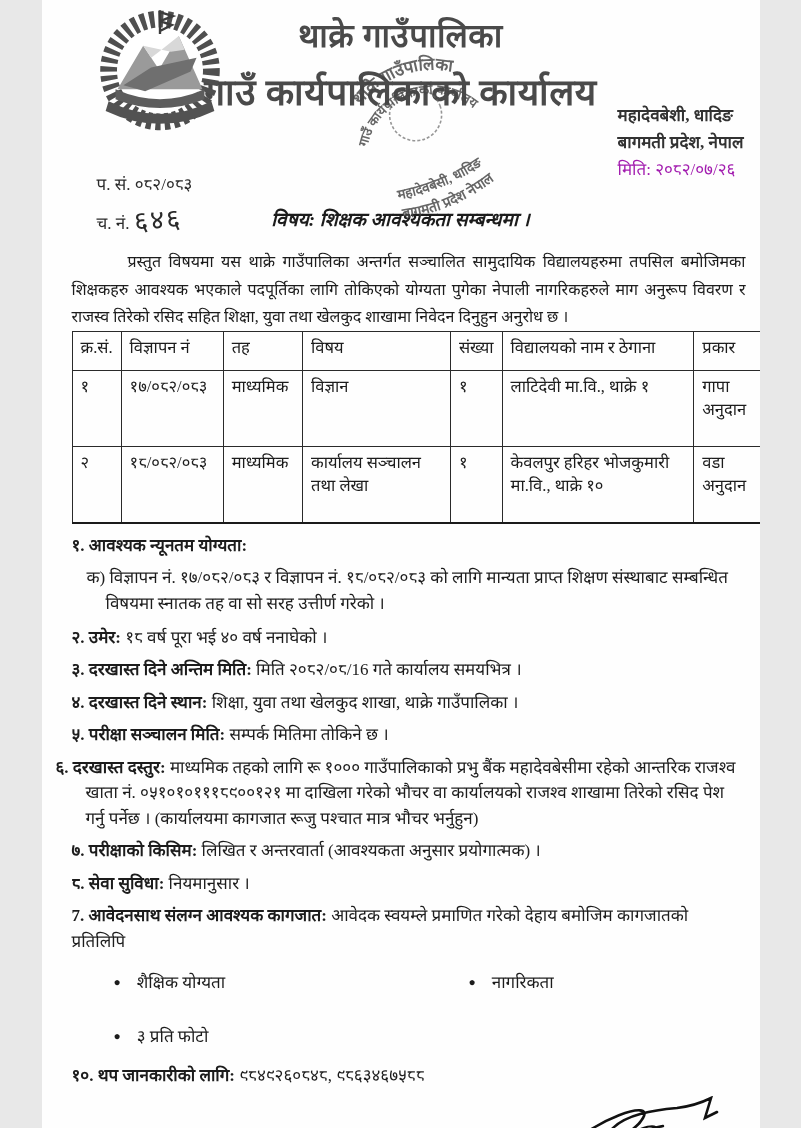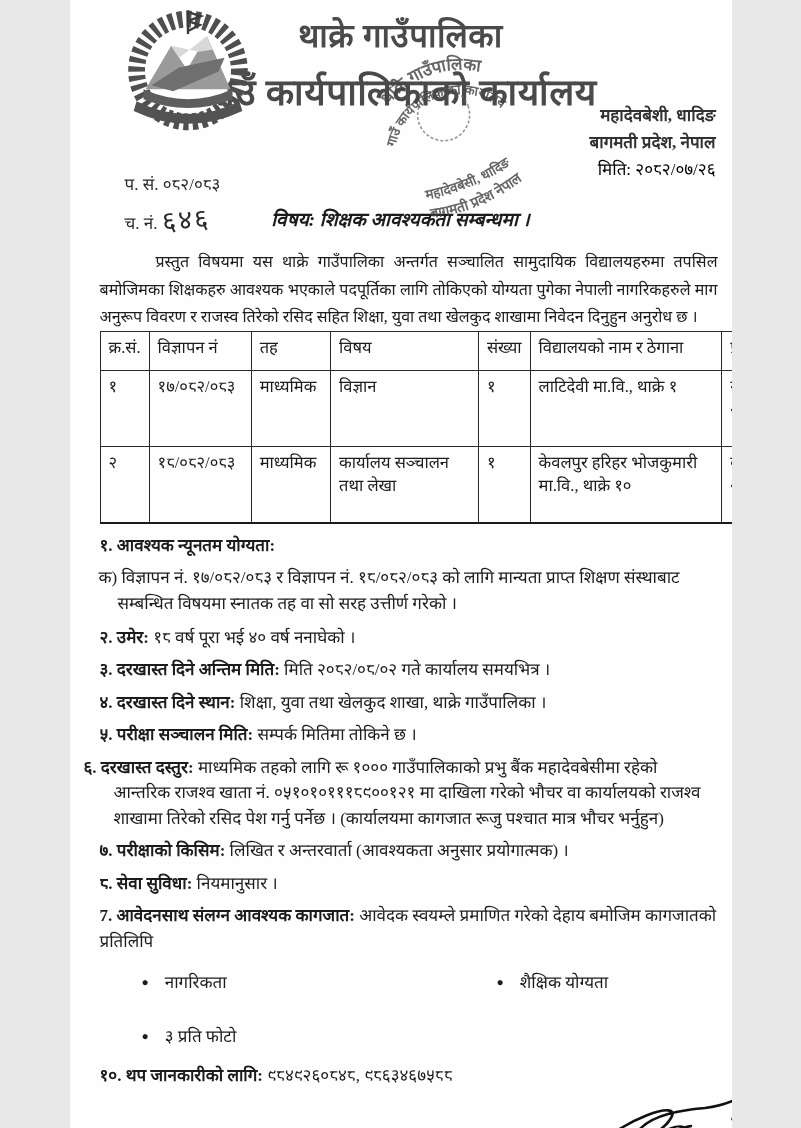--- a/index.html
+++ b/index.html
@@ -1,51 +1,51 @@
 <!DOCTYPE html>
 <html lang="ne"><head>
 <meta charset="utf-8">
 <style>
   html,body { margin:0; padding:0; background:#e8e8e8; }
   .page {
-    width:662px; height:1128px; margin:0 auto; background:#fefefe;
+    width:718px; height:1128px; margin:0 auto; background:#fefefe;
     position:relative; overflow:hidden; color:#1c1c1c;
     font-family:"Liberation Serif","DejaVu Serif",serif;
   }
   
   .letterhead { position:relative; height:200px; }
   .logo { position:absolute; left:34px; top:8px; }
   .titles { text-align:center; padding-top:12px; color:#4a4a4a; }
   .title1 { font-size:33px; font-weight:bold; letter-spacing:.5px; }
   .title2 { font-size:37px; font-weight:bold; margin-top:8px; letter-spacing:.5px; }
   .round-stamp { position:absolute; left:283px; top:52px; pointer-events:none; }
-  .address { position:absolute; right:16px; top:102px; text-align:right;
+  .address { position:absolute; right:16px; top:102px; text-align:left;
              font-size:17px; font-weight:bold; color:#323232; line-height:1.6; }
-  .address .date-line { font-weight:normal; color:#000000; }
+  .address .date-line { font-weight:normal; color:#a21caf; }
   .refs { position:absolute; left:55px; top:172px; font-size:17px; line-height:1.5; color:#2a2a2a; }
   .ch-line { margin-top:2px; }
   .ch-value { display:inline-block; font-size:27px; transform:rotate(-4deg);
               font-family:"DejaVu Sans",sans-serif; letter-spacing:2px; }
   
   .subject { text-align:center; font-weight:bold; font-size:19px; margin:6px 0 0 0;font-style:italic; }
   .body-par { margin:16px 14px 0 30px; font-size:16px; line-height:1.72;
               text-align:justify; text-indent:56px; }
   .tapasil { font-weight:bold; font-size:18px; margin:2px 0 4px 30px; }
   
   table.sched { border-collapse:collapse; margin-left:30px; width:760px;
                 font-size:16.5px; border:1.5px solid #222; border-bottom:2.5px solid #1a1a1a; }
   table.sched th, table.sched td { border:1.3px solid #2a2a2a; padding:3px 8px 12px 8px;
                 vertical-align:top; text-align:left; font-weight:normal; }
   table.sched tr.data td { height:60px; }
   
   .items { margin-top:9px; font-size:17px; line-height:1.5; }
   .item  { margin:7px 14px 7px 0; padding-left:30px; }
   .item b { font-weight:bold; }
   .item.hang { padding-left:44px; text-indent:-30px; }
-  .sub-item { margin:4px 14px 4px 0; padding-left:48px; text-indent:-19px; font-size:17px; line-height:1.55; }
+  .sub-item { margin:4px 14px 4px 0; padding-left:64px; text-indent:-19px; font-size:17px; line-height:1.55; }
   .bullets { display:grid; grid-template-columns:355px auto; row-gap:28px;
              margin:16px 0 14px 0; padding-left:72px; font-size:17px; }
   .bullet .dot { font-size:12px; margin-right:16px; vertical-align:2px; }
   
   .sign-block { width:300px; margin-left:462px; margin-top:2px; text-align:center; }
   .sign-svg { display:block; margin:0 auto 0 auto; }
   .stamp-text { fill:#454545; opacity:.82; font-weight:bold;
                 font-family:"Liberation Serif","DejaVu Serif",serif; }
 </style>
 </head>
@@ -160,21 +160,21 @@
     </div>
     <div class="sub-item">क) विज्ञापन नं. १७/०८२/०८३ र विज्ञापन नं. १८/०८२/०८३  को लागि मान्यता प्राप्त शिक्षण संस्थाबाट सम्बन्धित विषयमा स्नातक तह वा सो सरह उत्तीर्ण गरेको ।</div>
 
     <div class="item">
       <b>२. उमेर:</b>
       <span>१८ वर्ष पूरा भई ४० वर्ष ननाघेको ।</span>
     </div>
 
     <div class="item">
       <b>३. दरखास्त दिने अन्तिम मिति:</b>
-      <span>मिति २०८२/०८/०२ गते कार्यालय समयभित्र ।</span>
+      <span>मिति २०८२/०८/16 गते कार्यालय समयभित्र ।</span>
     </div>
 
     <div class="item">
       <b>४. दरखास्त दिने स्थान:</b>
       <span>शिक्षा, युवा तथा खेलकुद शाखा, थाक्रे गाउँपालिका ।</span>
     </div>
 
     <div class="item">
       <b>५. परीक्षा सञ्चालन मिति:</b>
       <span>सम्पर्क मितिमा तोकिने छ ।</span>
@@ -194,22 +194,22 @@
       <b>८. सेवा सुविधा:</b>
       <span>नियमानुसार ।</span>
     </div>
 
     <div class="item">
       <b>7. आवेदनसाथ संलग्न आवश्यक कागजात:</b>
       <span>आवेदक स्वयम्ले प्रमाणित गरेको देहाय बमोजिम कागजातको प्रतिलिपि</span>
     </div>
 
     <div class="bullets">
+      <div class="bullet"><span class="dot">●</span><span>शैक्षिक योग्यता</span></div>
       <div class="bullet"><span class="dot">●</span><span>नागरिकता</span></div>
-      <div class="bullet"><span class="dot">●</span><span>शैक्षिक योग्यता</span></div>
       <div class="bullet"><span class="dot">●</span><span>३ प्रति फोटो</span></div>
       <div></div>
     </div>
 
     <div class="item">
       <b>१०. थप जानकारीको लागि:</b>
       <span>९८४९२६०८४८, ९८६३४६७५८८</span>
     </div>
   </div>
 

